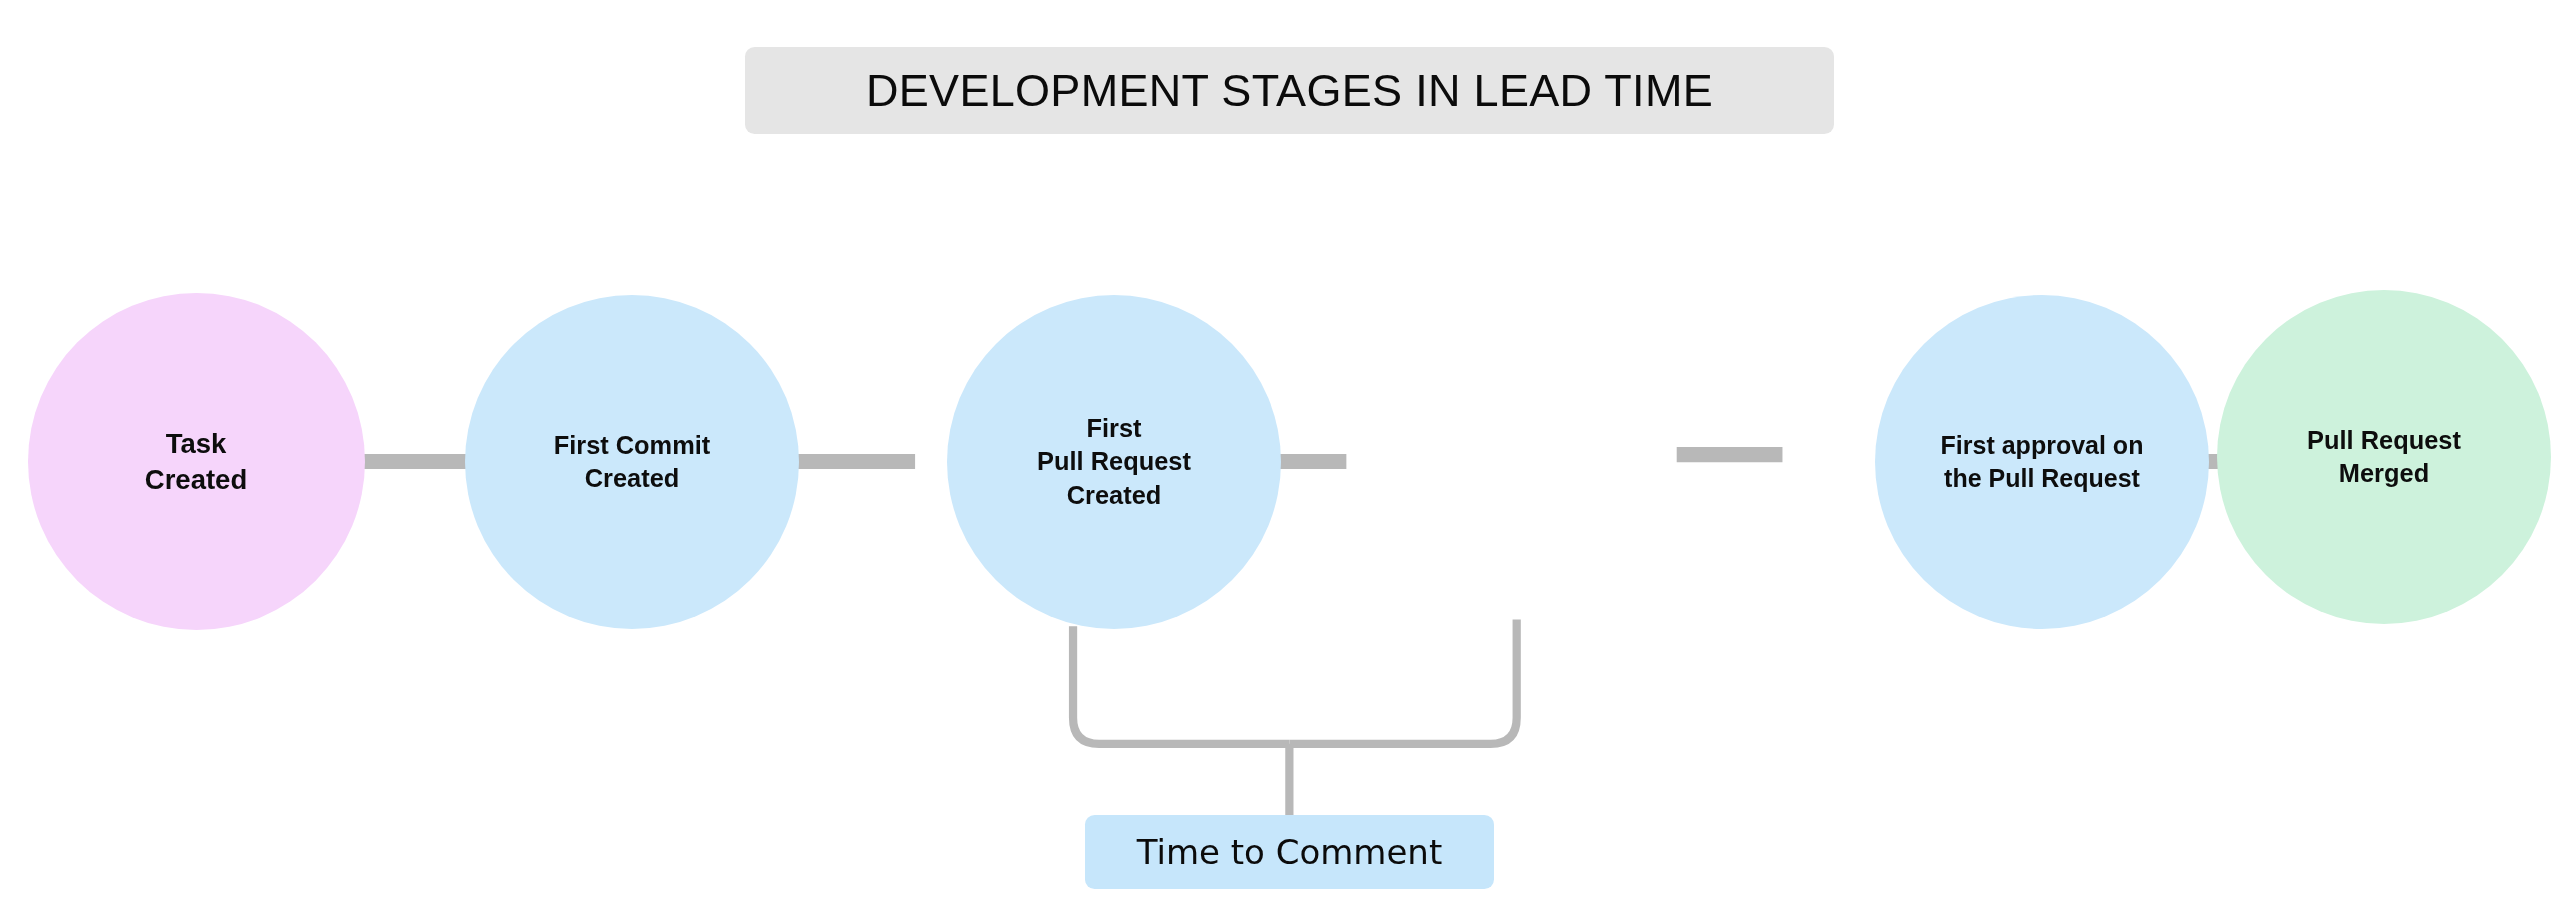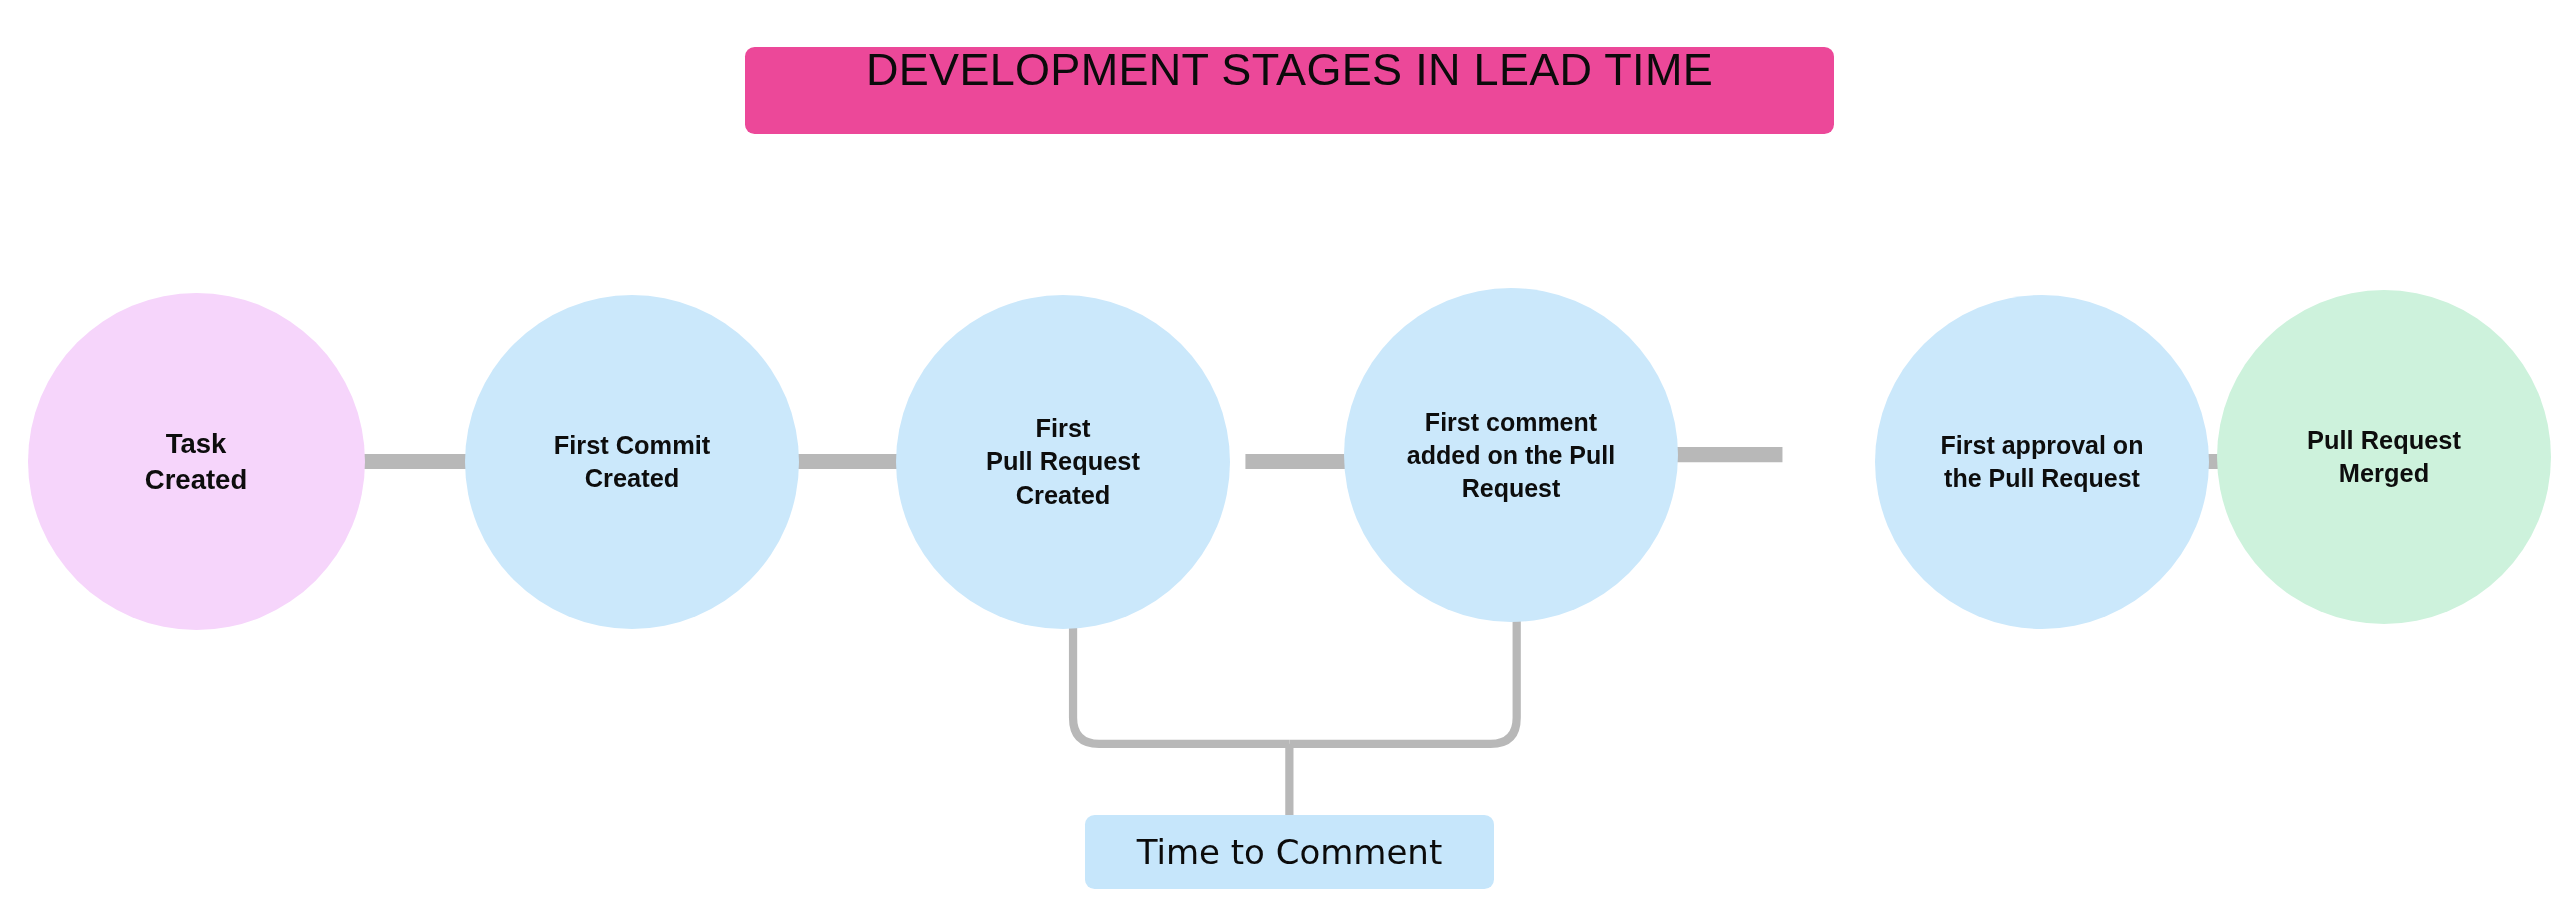--- a/index.html
+++ b/index.html
@@ -18,24 +18,24 @@
     overflow: hidden;
   }
 
   
   #title-banner {
     position: absolute;
     left: 745px;
     top: 47px;
     width: 1089px;
     height: 87px;
-    background: #ec4899;
+    background: #e5e5e5;
     border-radius: 9.6px;
     display: flex;
-    align-items: flex-start;
+    align-items: center;
     justify-content: center;
     box-sizing: border-box;
   }
   #title-banner .title-text {
     font-family: "Liberation Sans", sans-serif;
     font-size: 45px;
     font-weight: 400;
     color: #0b0b0b;
     letter-spacing: 0.3px;
     white-space: nowrap;
@@ -122,31 +122,26 @@
   <div class="stage-node sz-lg" style="left:27.5px; top:293px; width:337px; height:337px; background:#f6d5fb;justify-content:center;">
     <span class="stage-label">Task
 Created</span>
   </div>
 
   <div class="stage-node sz-md" style="left:465px; top:295px; width:334px; height:334px; background:#cbe8fb;">
     <span class="stage-label">First Commit
 Created</span>
   </div>
 
-  <div class="stage-node sz-md" style="left:896px; top:295px; width:334px; height:334px; background:#cbe8fb;">
+  <div class="stage-node sz-md" style="left:947px; top:295px; width:334px; height:334px; background:#cbe8fb;">
     <span class="stage-label">First
 Pull Request
 Created</span>
   </div>
 
-  <div class="stage-node sz-sm" style="left:1344px; top:288px; width:334px; height:334px; background:#cbe8fb;">
-    <span class="stage-label">First comment
-added on the Pull
-Request</span>
-  </div>
 
   <div class="stage-node sz-sm" style="left:1875px; top:295px; width:334px; height:334px; background:#cbe8fb;">
     <span class="stage-label">First approval on
 the Pull Request</span>
   </div>
 
   <div class="stage-node sz-md" style="left:2217px; top:290px; width:334px; height:334px; background:#cdf2dc;">
     <span class="stage-label">Pull Request
 Merged</span>
   </div>

